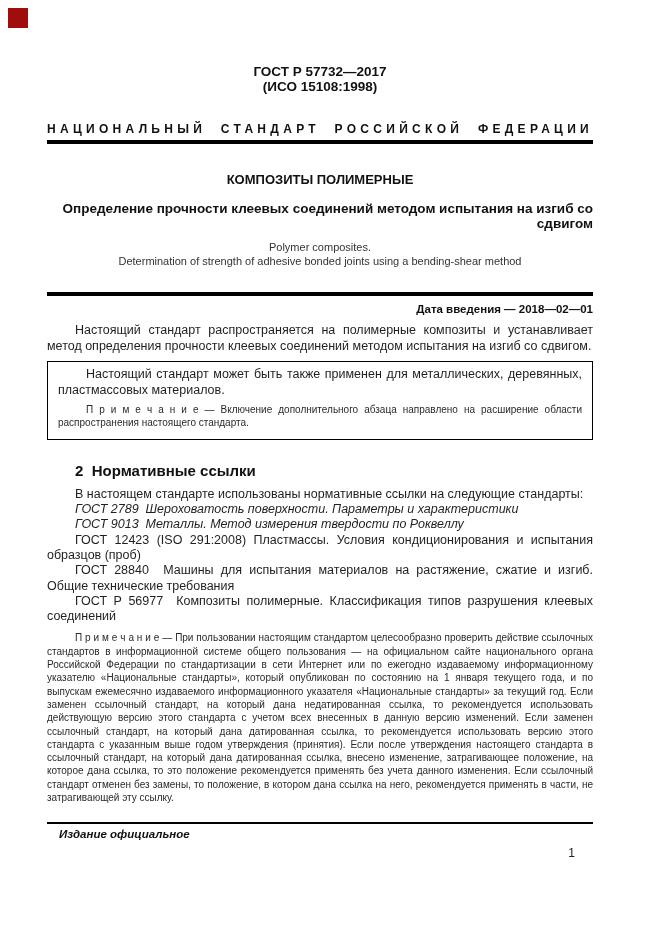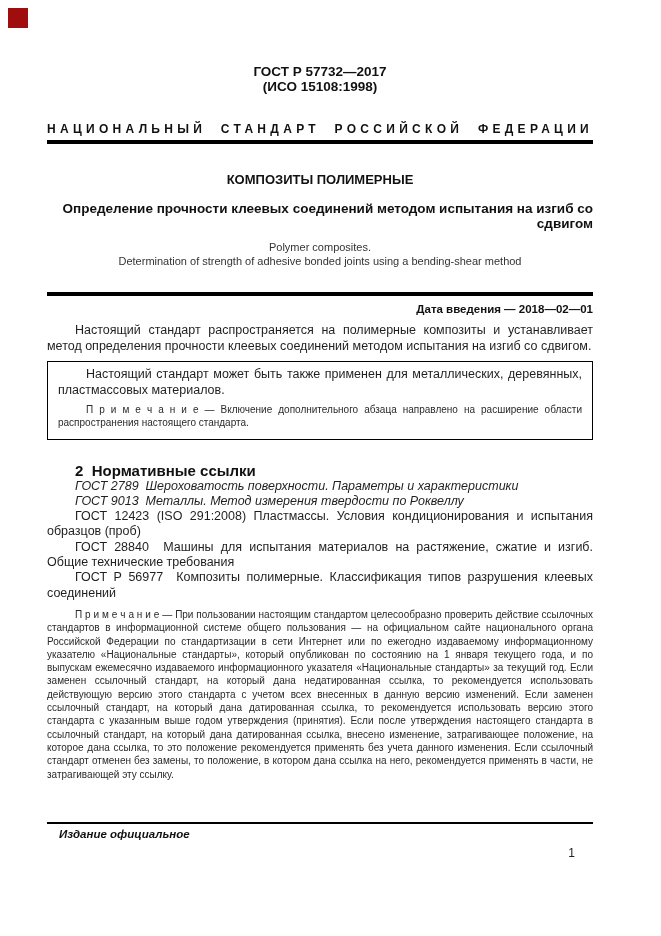--- a/index.html
+++ b/index.html
@@ -122,20 +122,21 @@
   <div class="date-line">Дата введения — 2018—02—01</div>
 
   <p class="para">Настоящий стандарт распространяется на полимерные композиты и устанавливает метод определения прочности клеевых соединений методом испытания на изгиб со сдвигом.</p>
 
   <div class="scope-box">
     <p class="para">Настоящий стандарт может быть также применен для металлических, деревянных, пластмассовых материалов.</p>
     <p class="note"><span>П р и м е ч а н и е — </span><span>Включение дополнительного абзаца направлено на расширение области распространения настоящего стандарта.</span></p>
   </div>
 
   <div class="sec-heading second">2&nbsp;&nbsp;Нормативные ссылки</div>
+  <p class="para">В настоящем стандарте использованы нормативные ссылки на следующие стандарты:</p>
 
   <div class="refs">
     <p class="italic">ГОСТ 2789&nbsp; Шероховатость поверхности. Параметры и характеристики</p>
     <p class="italic">ГОСТ 9013&nbsp; Металлы. Метод измерения твердости по Роквеллу</p>
     <p>ГОСТ 12423 (ISO 291:2008) Пластмассы. Условия кондиционирования и испытания образцов (проб)</p>
     <p>ГОСТ 28840&nbsp; Машины для испытания материалов на растяжение, сжатие и изгиб. Общие технические требования</p>
     <p>ГОСТ Р 56977&nbsp; Композиты полимерные. Классификация типов разрушения клеевых соединений</p>
   </div>
 
   <p class="note big-note"><span>П р и м е ч а н и е — </span><span>При пользовании настоящим стандартом целесообразно проверить действие ссылочных стандартов в информационной системе общего пользования — на официальном сайте национального органа Российской Федерации по стандартизации в сети Интернет или по ежегодно издаваемому информационному указателю «Национальные стандарты», который опубликован по состоянию на 1 января текущего года, и по выпускам ежемесячно издаваемого информационного указателя «Национальные стандарты» за текущий год. Если заменен ссылочный стандарт, на который дана недатированная ссылка, то рекомендуется использовать действующую версию этого стандарта с учетом всех внесенных в данную версию изменений. Если заменен ссылочный стандарт, на который дана датированная ссылка, то рекомендуется использовать версию этого стандарта с указанным выше годом утверждения (принятия). Если после утверждения настоящего стандарта в ссылочный стандарт, на который дана датированная ссылка, внесено изменение, затрагивающее положение, на которое дана ссылка, то это положение рекомендуется применять без учета данного изменения. Если ссылочный стандарт отменен без замены, то положение, в котором дана ссылка на него, рекомендуется применять в части, не затрагивающей эту ссылку.</span></p>

